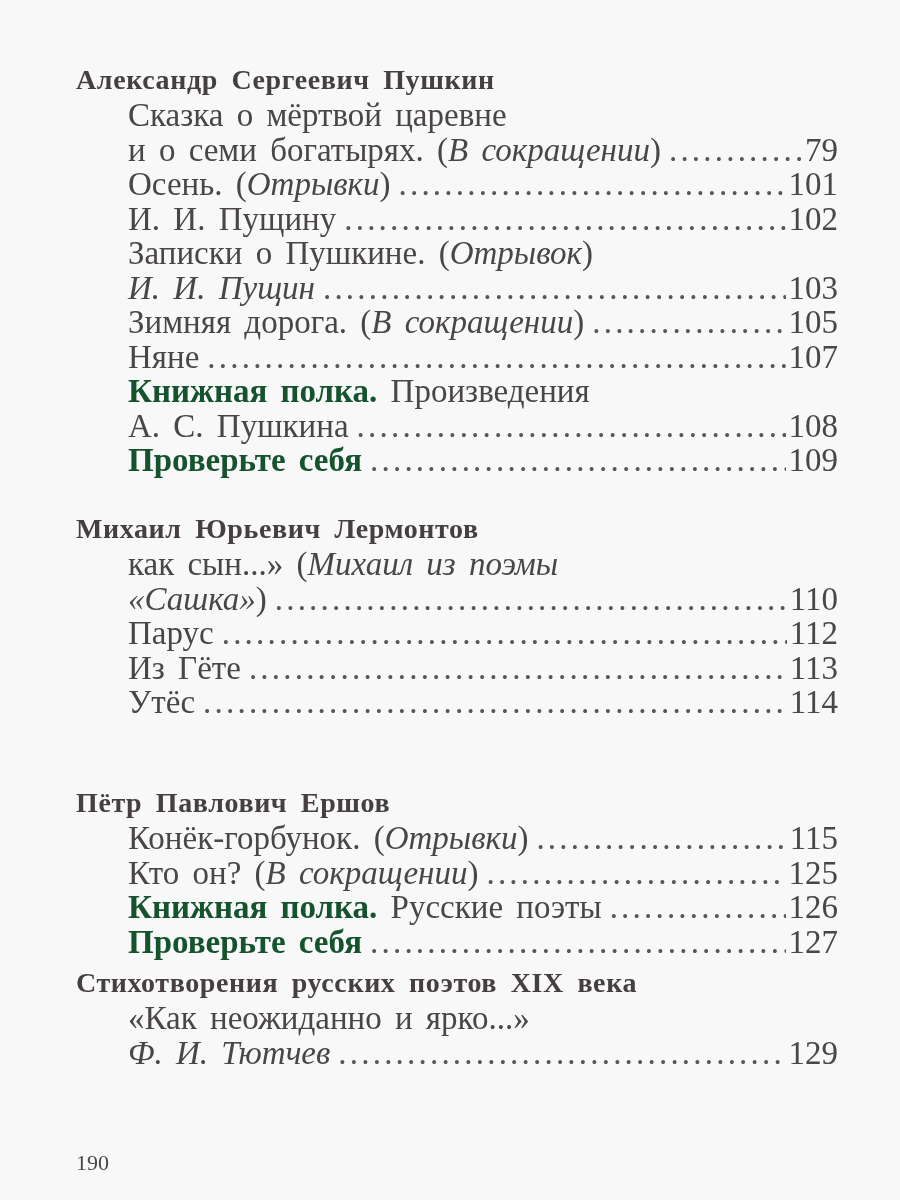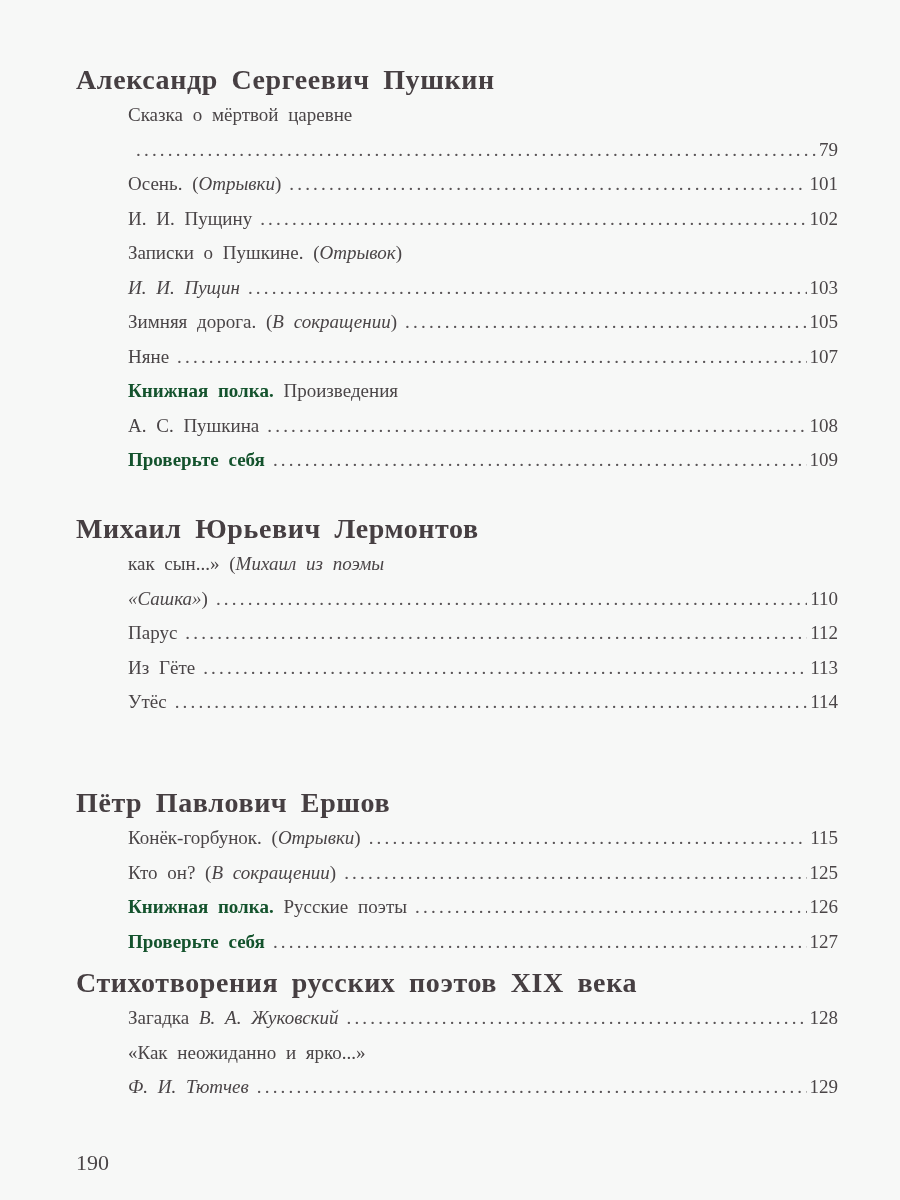--- a/index.html
+++ b/index.html
@@ -11,21 +11,21 @@
     position: relative;
   }
   .page { position: absolute; left: 0; top: 0; width: 900px; height: 1200px; }
   .section { position: absolute; left: 76px; width: 762px; }
   .author {
     font-weight: bold; font-size: 28px; letter-spacing: 0.6px; word-spacing: 6px;
     color: #463f42; height: 36px; line-height: 36px;
   }
   .line {
     position: relative; margin-left: 52px; height: 34.5px; line-height: 34.5px;
-    font-size: 19px; word-spacing: 5px; display: flex; align-items: baseline;
+    font-size: 33px; word-spacing: 5px; display: flex; align-items: baseline;
     white-space: nowrap;
   }
   .line .txt { flex: 0 0 auto; }
   .line .dots {
     flex: 1 1 auto; overflow: hidden; margin: 0 3px 0 8px;
     letter-spacing: 3.2px; color: #5a5557;
   }
   .line .dots::after { content: "................................................................................................................"; }
   .line .pg { flex: 0 0 auto; text-align: right; }
   .it { font-style: italic; }
@@ -38,20 +38,21 @@
 <body>
 
 <div class="page">
   <div class="section" style="top:62px;">
     <div class="author">Александр Сергеевич Пушкин</div>
     <div class="lines">
         <div class="line">
           <span class="txt"><span>Сказка о мёртвой царевне</span></span>
         </div>
         <div class="line">
+          <span class="txt"><span>и о семи богатырях. (</span><span class="it">В сокращении</span><span>)</span></span>
           <span class="dots"></span>
           <span class="pg">79</span>
         </div>
         <div class="line">
           <span class="txt"><span>Осень. (</span><span class="it">Отрывки</span><span>)</span></span>
           <span class="dots"></span>
           <span class="pg">101</span>
         </div>
         <div class="line">
           <span class="txt"><span>И. И. Пущину</span></span>
@@ -141,25 +142,20 @@
           <span class="txt"><span class="b">Проверьте себя</span></span>
           <span class="dots"></span>
           <span class="pg">127</span>
         </div>
       </div>
   </div>
   <div class="section" style="top:965px;">
     <div class="author">Стихотворения русских поэтов XIX века</div>
     <div class="lines">
         <div class="line">
-          <span class="txt"><span>Загадка </span><span class="it">В. А. Жуковский</span></span>
-          <span class="dots"></span>
-          <span class="pg">128</span>
-        </div>
-        <div class="line">
           <span class="txt"><span>«Как неожиданно и ярко...»</span></span>
         </div>
         <div class="line">
           <span class="txt"><span class="it">Ф. И. Тютчев</span></span>
           <span class="dots"></span>
           <span class="pg">129</span>
         </div>
       </div>
   </div>
   <div class="pagenum">190</div>

